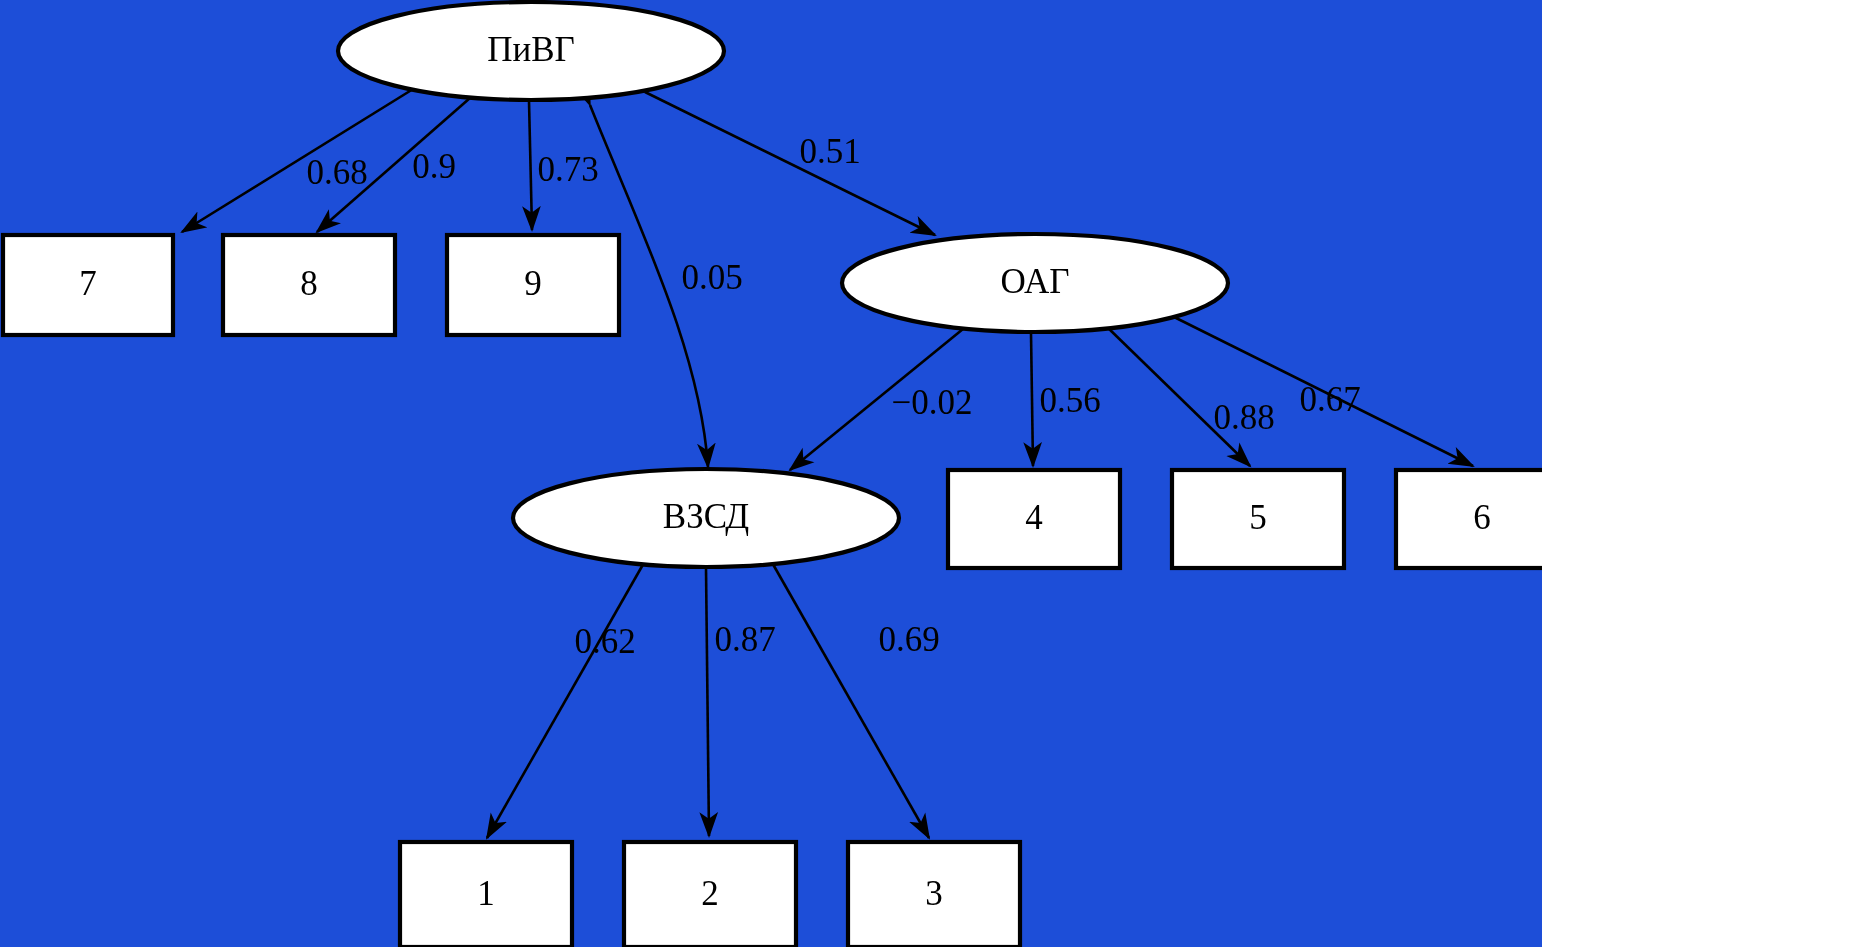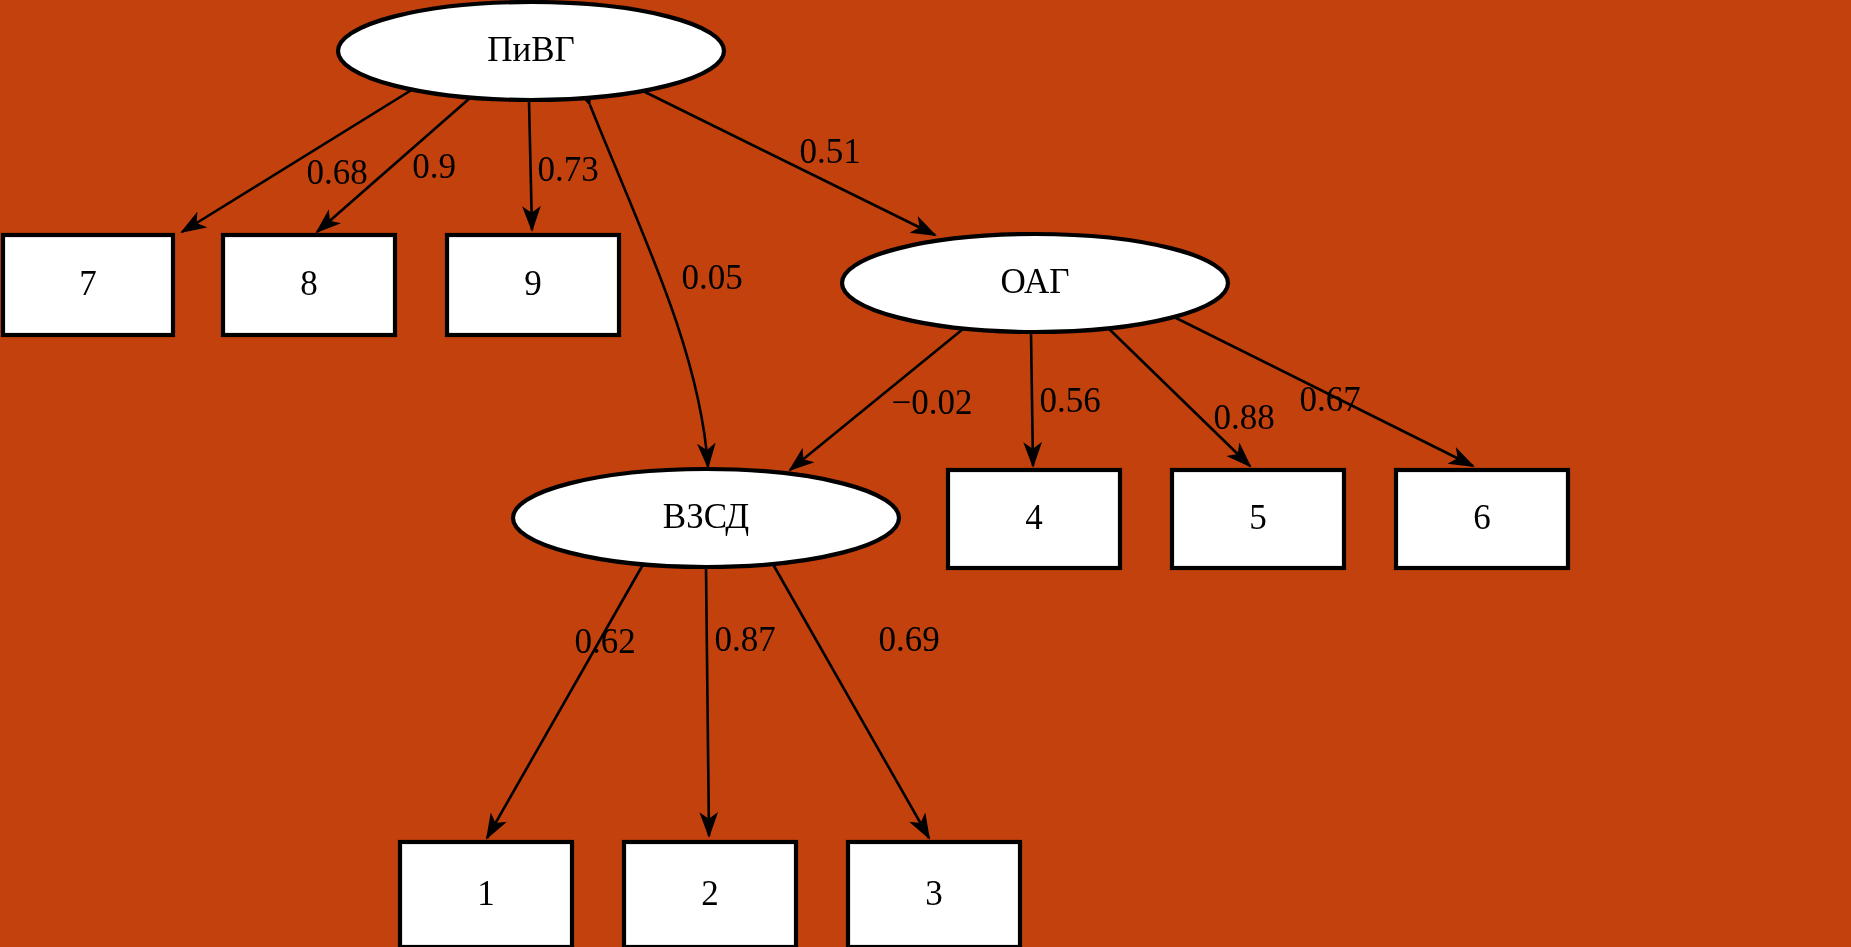--- a/index.html
+++ b/index.html
@@ -5,23 +5,23 @@
   html, body {
     margin: 0;
     padding: 0;
     background: #ffffff;
   }
   body {
     font-family: "Liberation Serif", "DejaVu Serif", serif;
   }
   #diagram-root {
     position: relative;
-    width: 1851px;
+    width: 1542px;
     height: 947px;
-    background: #c2410c;
+    background: #1d4ed8;
     overflow: hidden;
   }
   #sem-svg {
     position: absolute;
     left: 0;
     top: 0;
     width: 1851px;
     height: 947px;
     display: block;
   }

